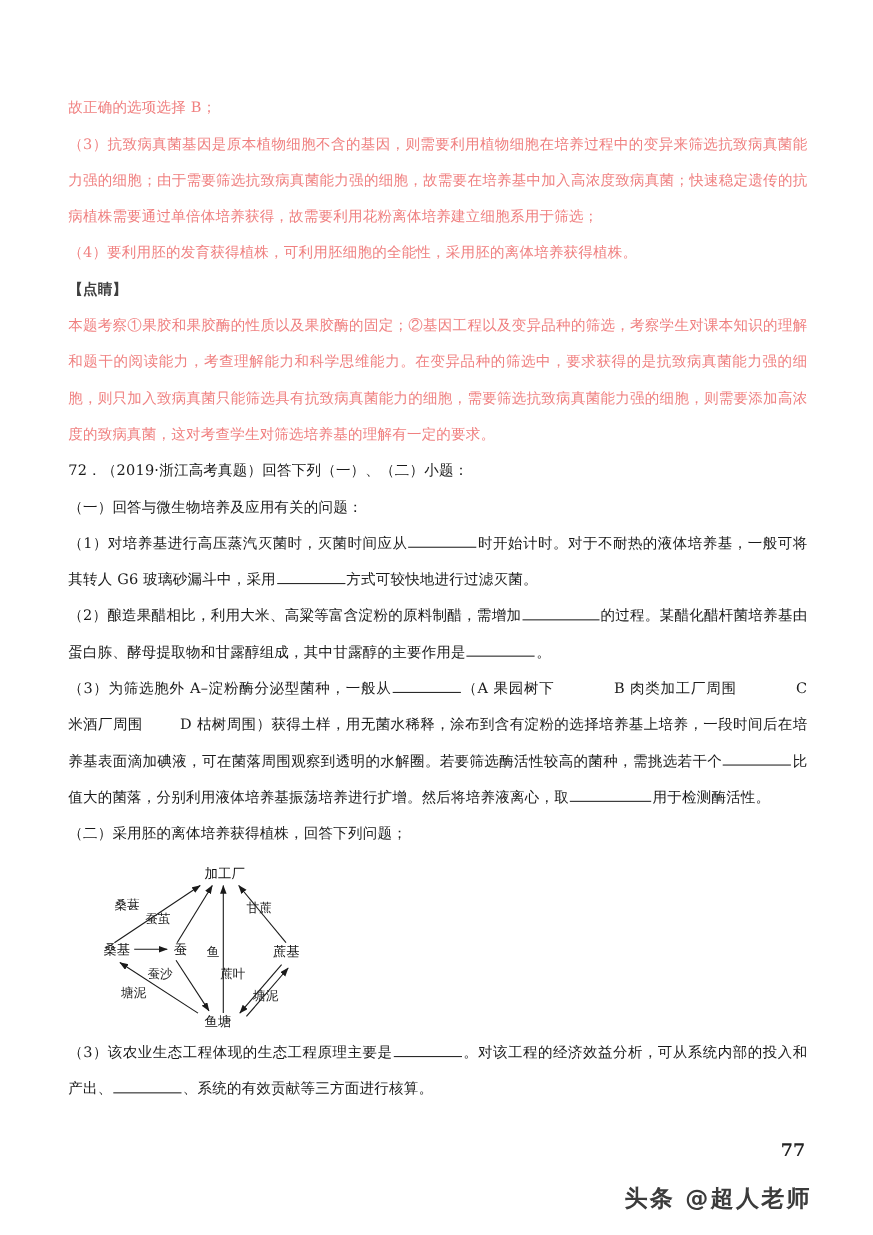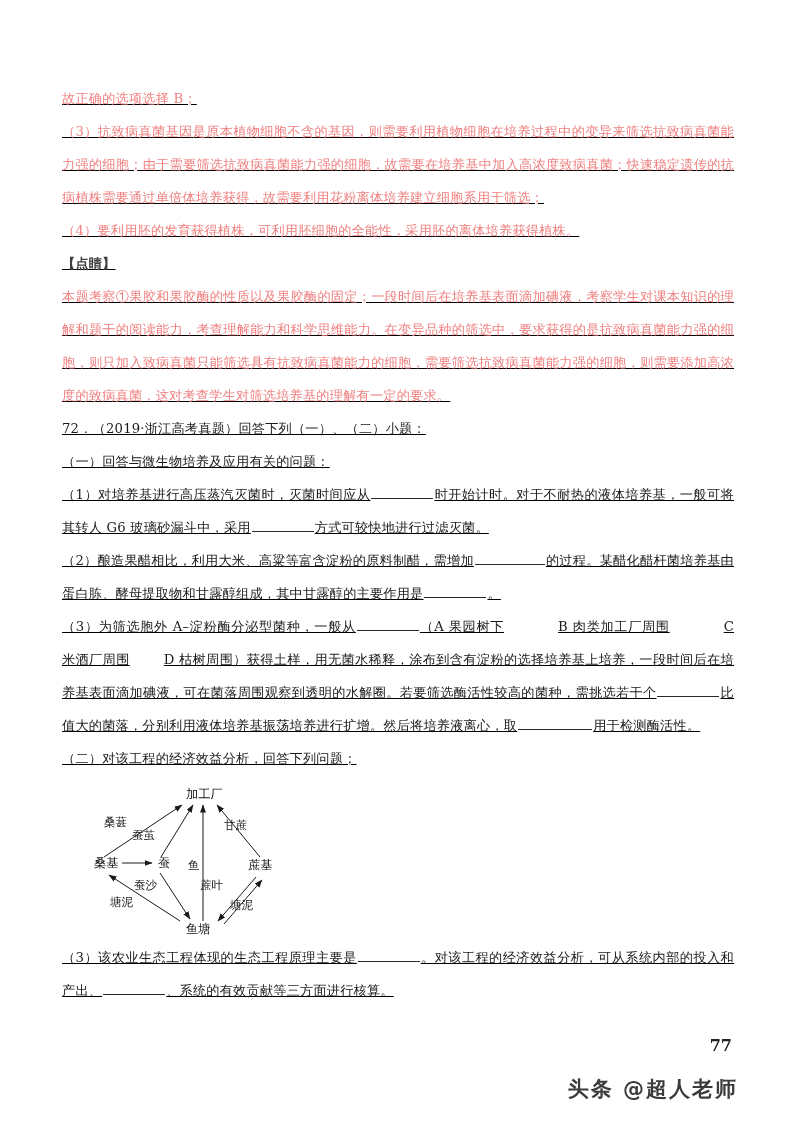--- a/index.html
+++ b/index.html
@@ -21,21 +21,20 @@
     width: 794px;
     height: 1123px;
     background: #fff;
   }
 
   .content {
     position: absolute;
     left: 62px;
     top: 82px;
     width: 672px;
-    text-decoration: underline;
   }
 
   
   .p {
     font-size: 13.2px;
     line-height: 33px;
     letter-spacing: 0.2px;
     margin: 0;
     text-align: justify;
     text-justify: inter-ideograph;
@@ -117,39 +116,39 @@
   <div class="content">
 
     <p class="p red">故正确的选项选择 B；</p>
 
     <p class="p red">（3）抗致病真菌基因是原本植物细胞不含的基因，则需要利用植物细胞在培养过程中的变异来筛选抗致病真菌能力强的细胞；由于需要筛选抗致病真菌能力强的细胞，故需要在培养基中加入高浓度致病真菌；快速稳定遗传的抗病植株需要通过单倍体培养获得，故需要利用花粉离体培养建立细胞系用于筛选；</p>
 
     <p class="p red">（4）要利用胚的发育获得植株，可利用胚细胞的全能性，采用胚的离体培养获得植株。</p>
 
     <p class="p redbold">【点睛】</p>
 
-    <p class="p red">本题考察①果胶和果胶酶的性质以及果胶酶的固定；一段时间后在培养基表面滴加碘液，考察学生对课本知识的理解和题干的阅读能力，考查理解能力和科学思维能力。在变异品种的筛选中，要求获得的是抗致病真菌能力强的细胞，则只加入致病真菌只能筛选具有抗致病真菌能力的细胞，需要筛选抗致病真菌能力强的细胞，则需要添加高浓度的致病真菌，这对考查学生对筛选培养基的理解有一定的要求。</p>
+    <p class="p red">本题考察①果胶和果胶酶的性质以及果胶酶的固定；②基因工程以及变异品种的筛选，考察学生对课本知识的理解和题干的阅读能力，考查理解能力和科学思维能力。在变异品种的筛选中，要求获得的是抗致病真菌能力强的细胞，则只加入致病真菌只能筛选具有抗致病真菌能力的细胞，需要筛选抗致病真菌能力强的细胞，则需要添加高浓度的致病真菌，这对考查学生对筛选培养基的理解有一定的要求。</p>
 
     <p class="p black">72．（2019·浙江高考真题）回答下列（一）、（二）小题：</p>
 
     <p class="p black">（一）回答与微生物培养及应用有关的问题：</p>
 
     <p class="p black">
       <span>（1）对培养基进行高压蒸汽灭菌时，灭菌时间应从</span><span class="blank bl-sm"></span><span>时开始计时。对于不耐热的液体培养基，一般可将其转人 G6 玻璃砂漏斗中，采用</span><span class="blank bl-sm"></span><span>方式可较快地进行过滤灭菌。</span>
     </p>
 
     <p class="p black">
       <span>（2）酿造果醋相比，利用大米、高粱等富含淀粉的原料制醋，需增加</span><span class="blank bl-md"></span><span>的过程。某醋化醋杆菌培养基由蛋白胨、酵母提取物和甘露醇组成，其中甘露醇的主要作用是</span><span class="blank bl-sm"></span><span>。</span>
     </p>
 
     <p class="p black">
       <span>（3）为筛选胞外 A–淀粉酶分泌型菌种，一般从</span><span class="blank bl-sm"></span><span>（A 果园树下</span><span class="sp-md"></span><span>B 肉类加工厂周围</span><span class="sp-md"></span><span>C 米酒厂周围</span><span class="sp-sm"></span><span>D 枯树周围）获得土样，用无菌水稀释，涂布到含有淀粉的选择培养基上培养，一段时间后在培养基表面滴加碘液，可在菌落周围观察到透明的水解圈。若要筛选酶活性较高的菌种，需挑选若干个</span><span class="blank bl-sm"></span><span>比值大的菌落，分别利用液体培养基振荡培养进行扩增。然后将培养液离心，取</span><span class="blank bl-lg"></span><span>用于检测酶活性。</span>
     </p>
 
-    <p class="p black">（二）对该工程的经济效益分析，回答下列问题；</p>
+    <p class="p black">（二）采用胚的离体培养获得植株，回答下列问题；</p>
 
     <div class="diagram-wrap">
       <svg width="330" height="158" viewBox="0 0 330 158" xmlns="http://www.w3.org/2000/svg">
         <defs>
           <marker id="ah" markerWidth="9" markerHeight="9" refX="7.5" refY="3" orient="auto" markerUnits="strokeWidth">
             <path d="M0,0 L8,3 L0,6 z" fill="#1a1a1a"></path>
           </marker>
         </defs>
 
         <text class="dg-node" x="96" y="17">加工厂</text>

